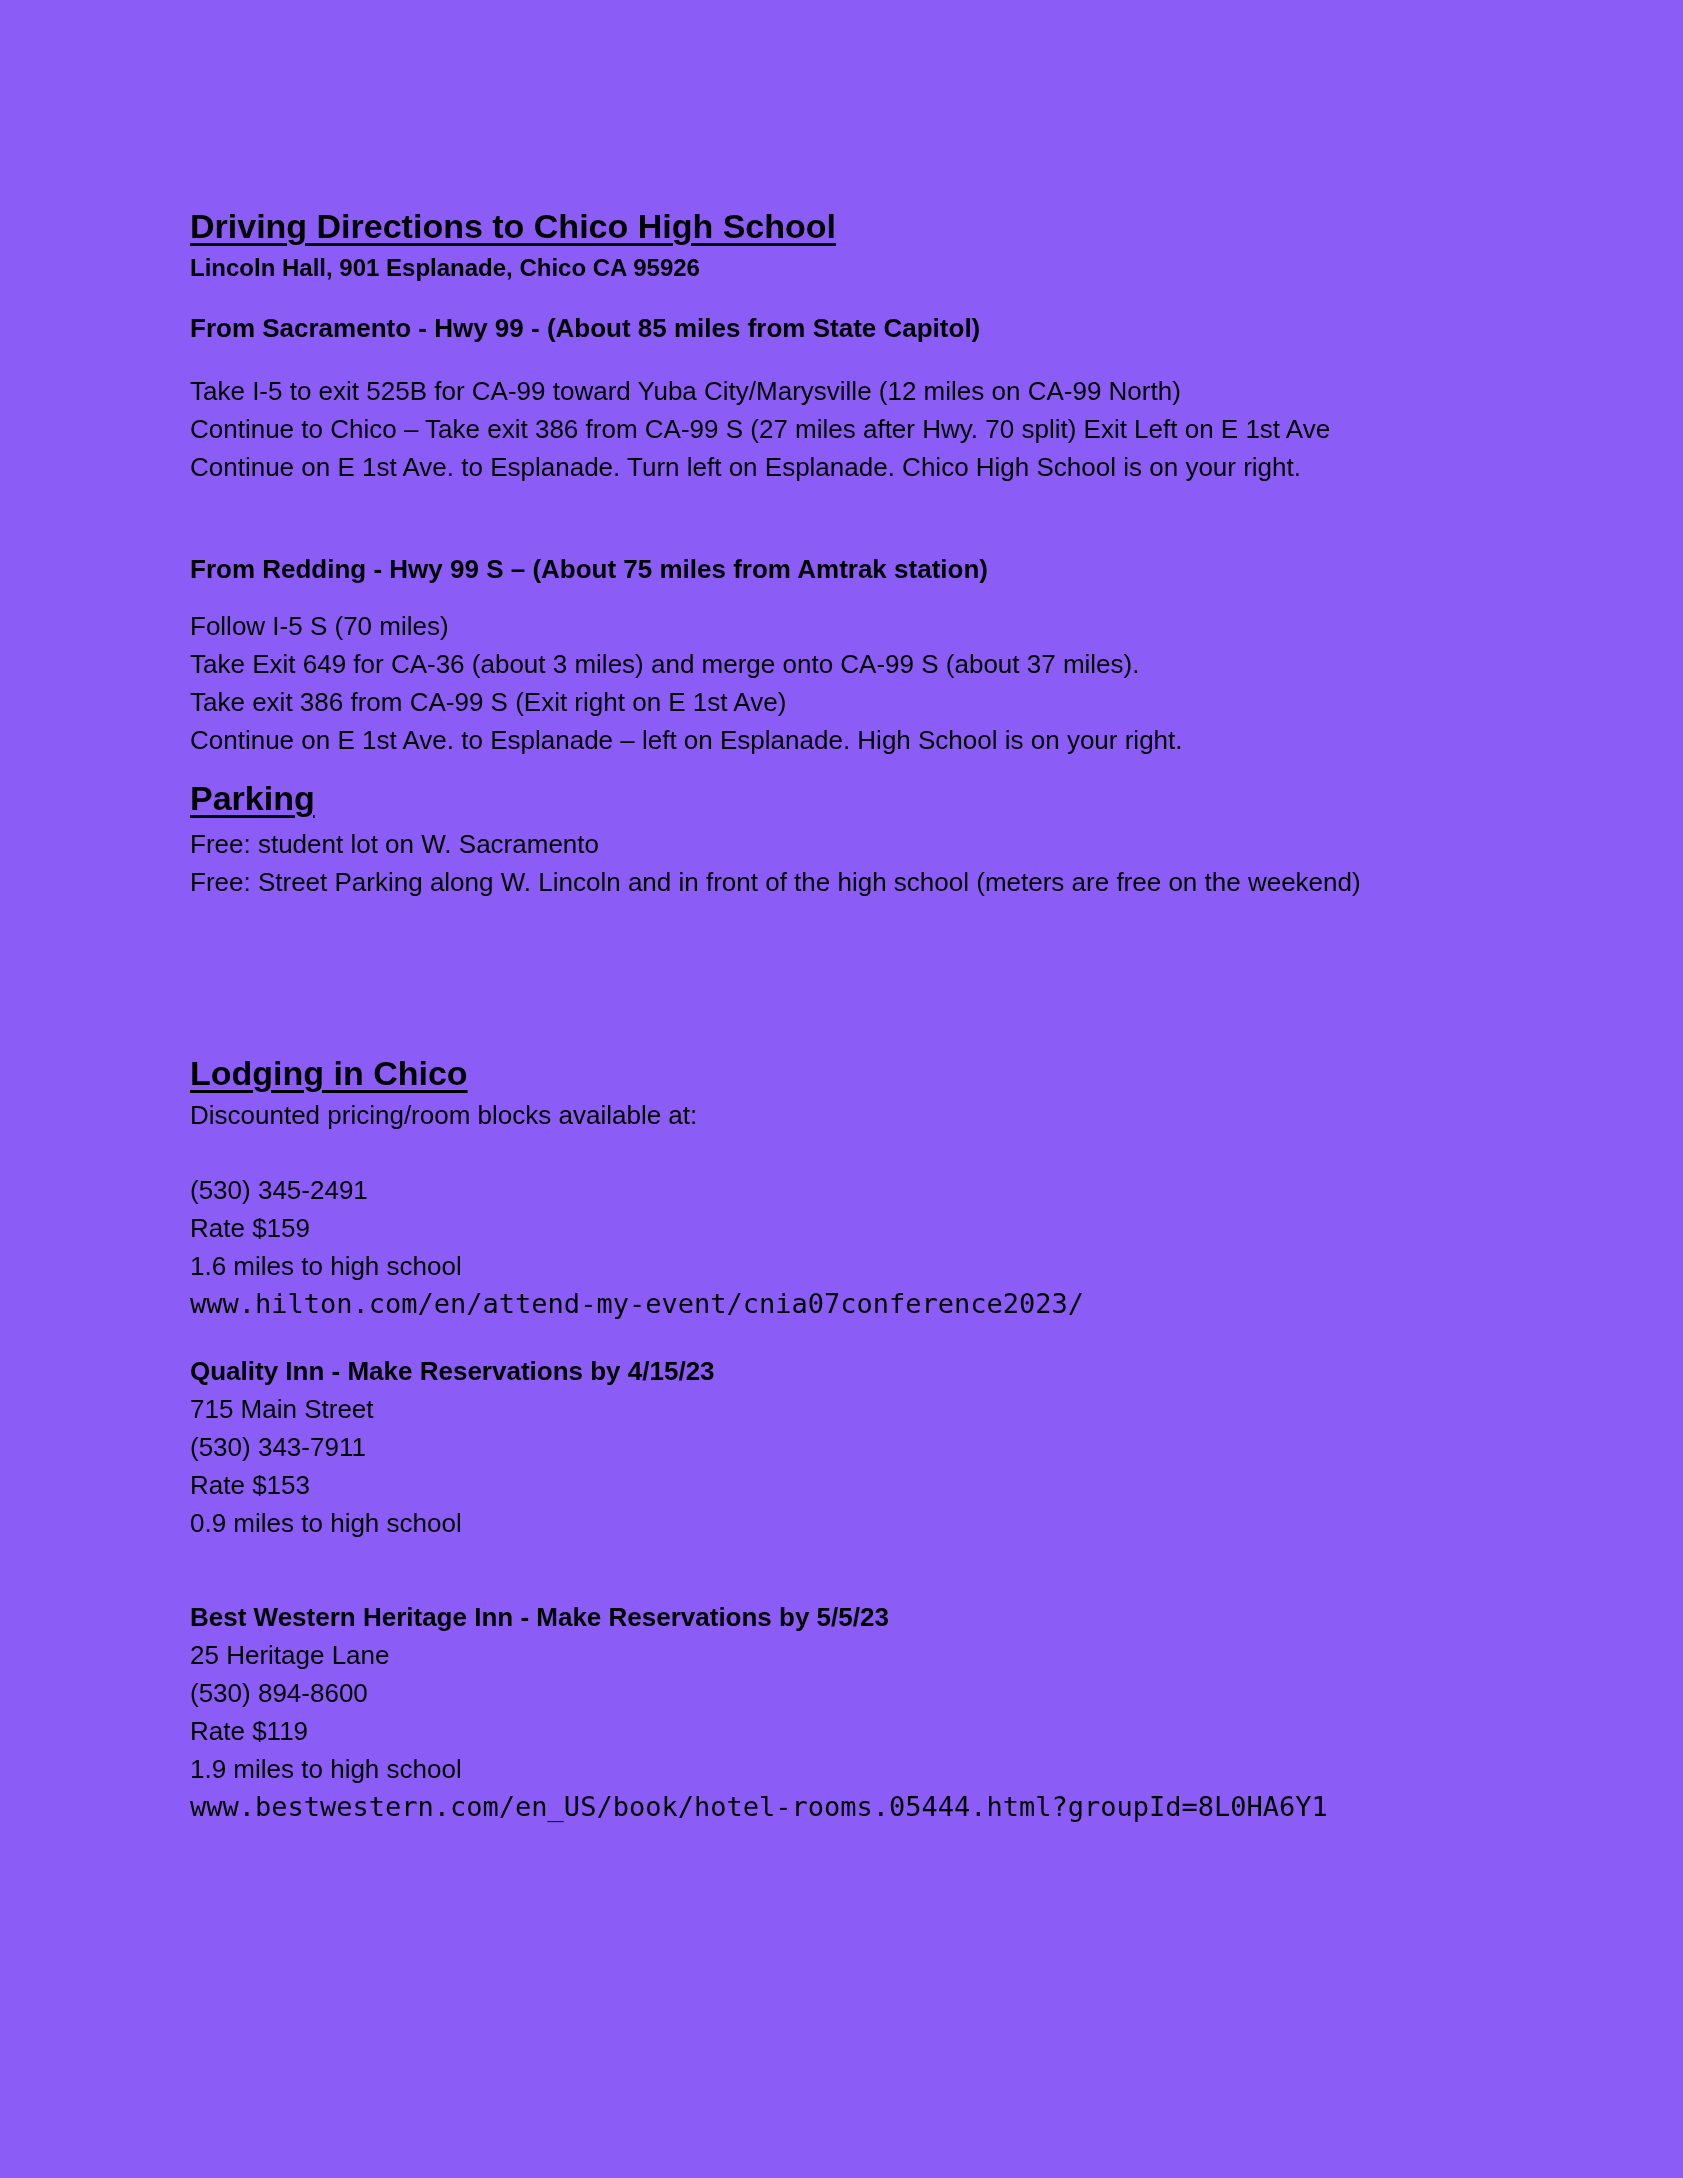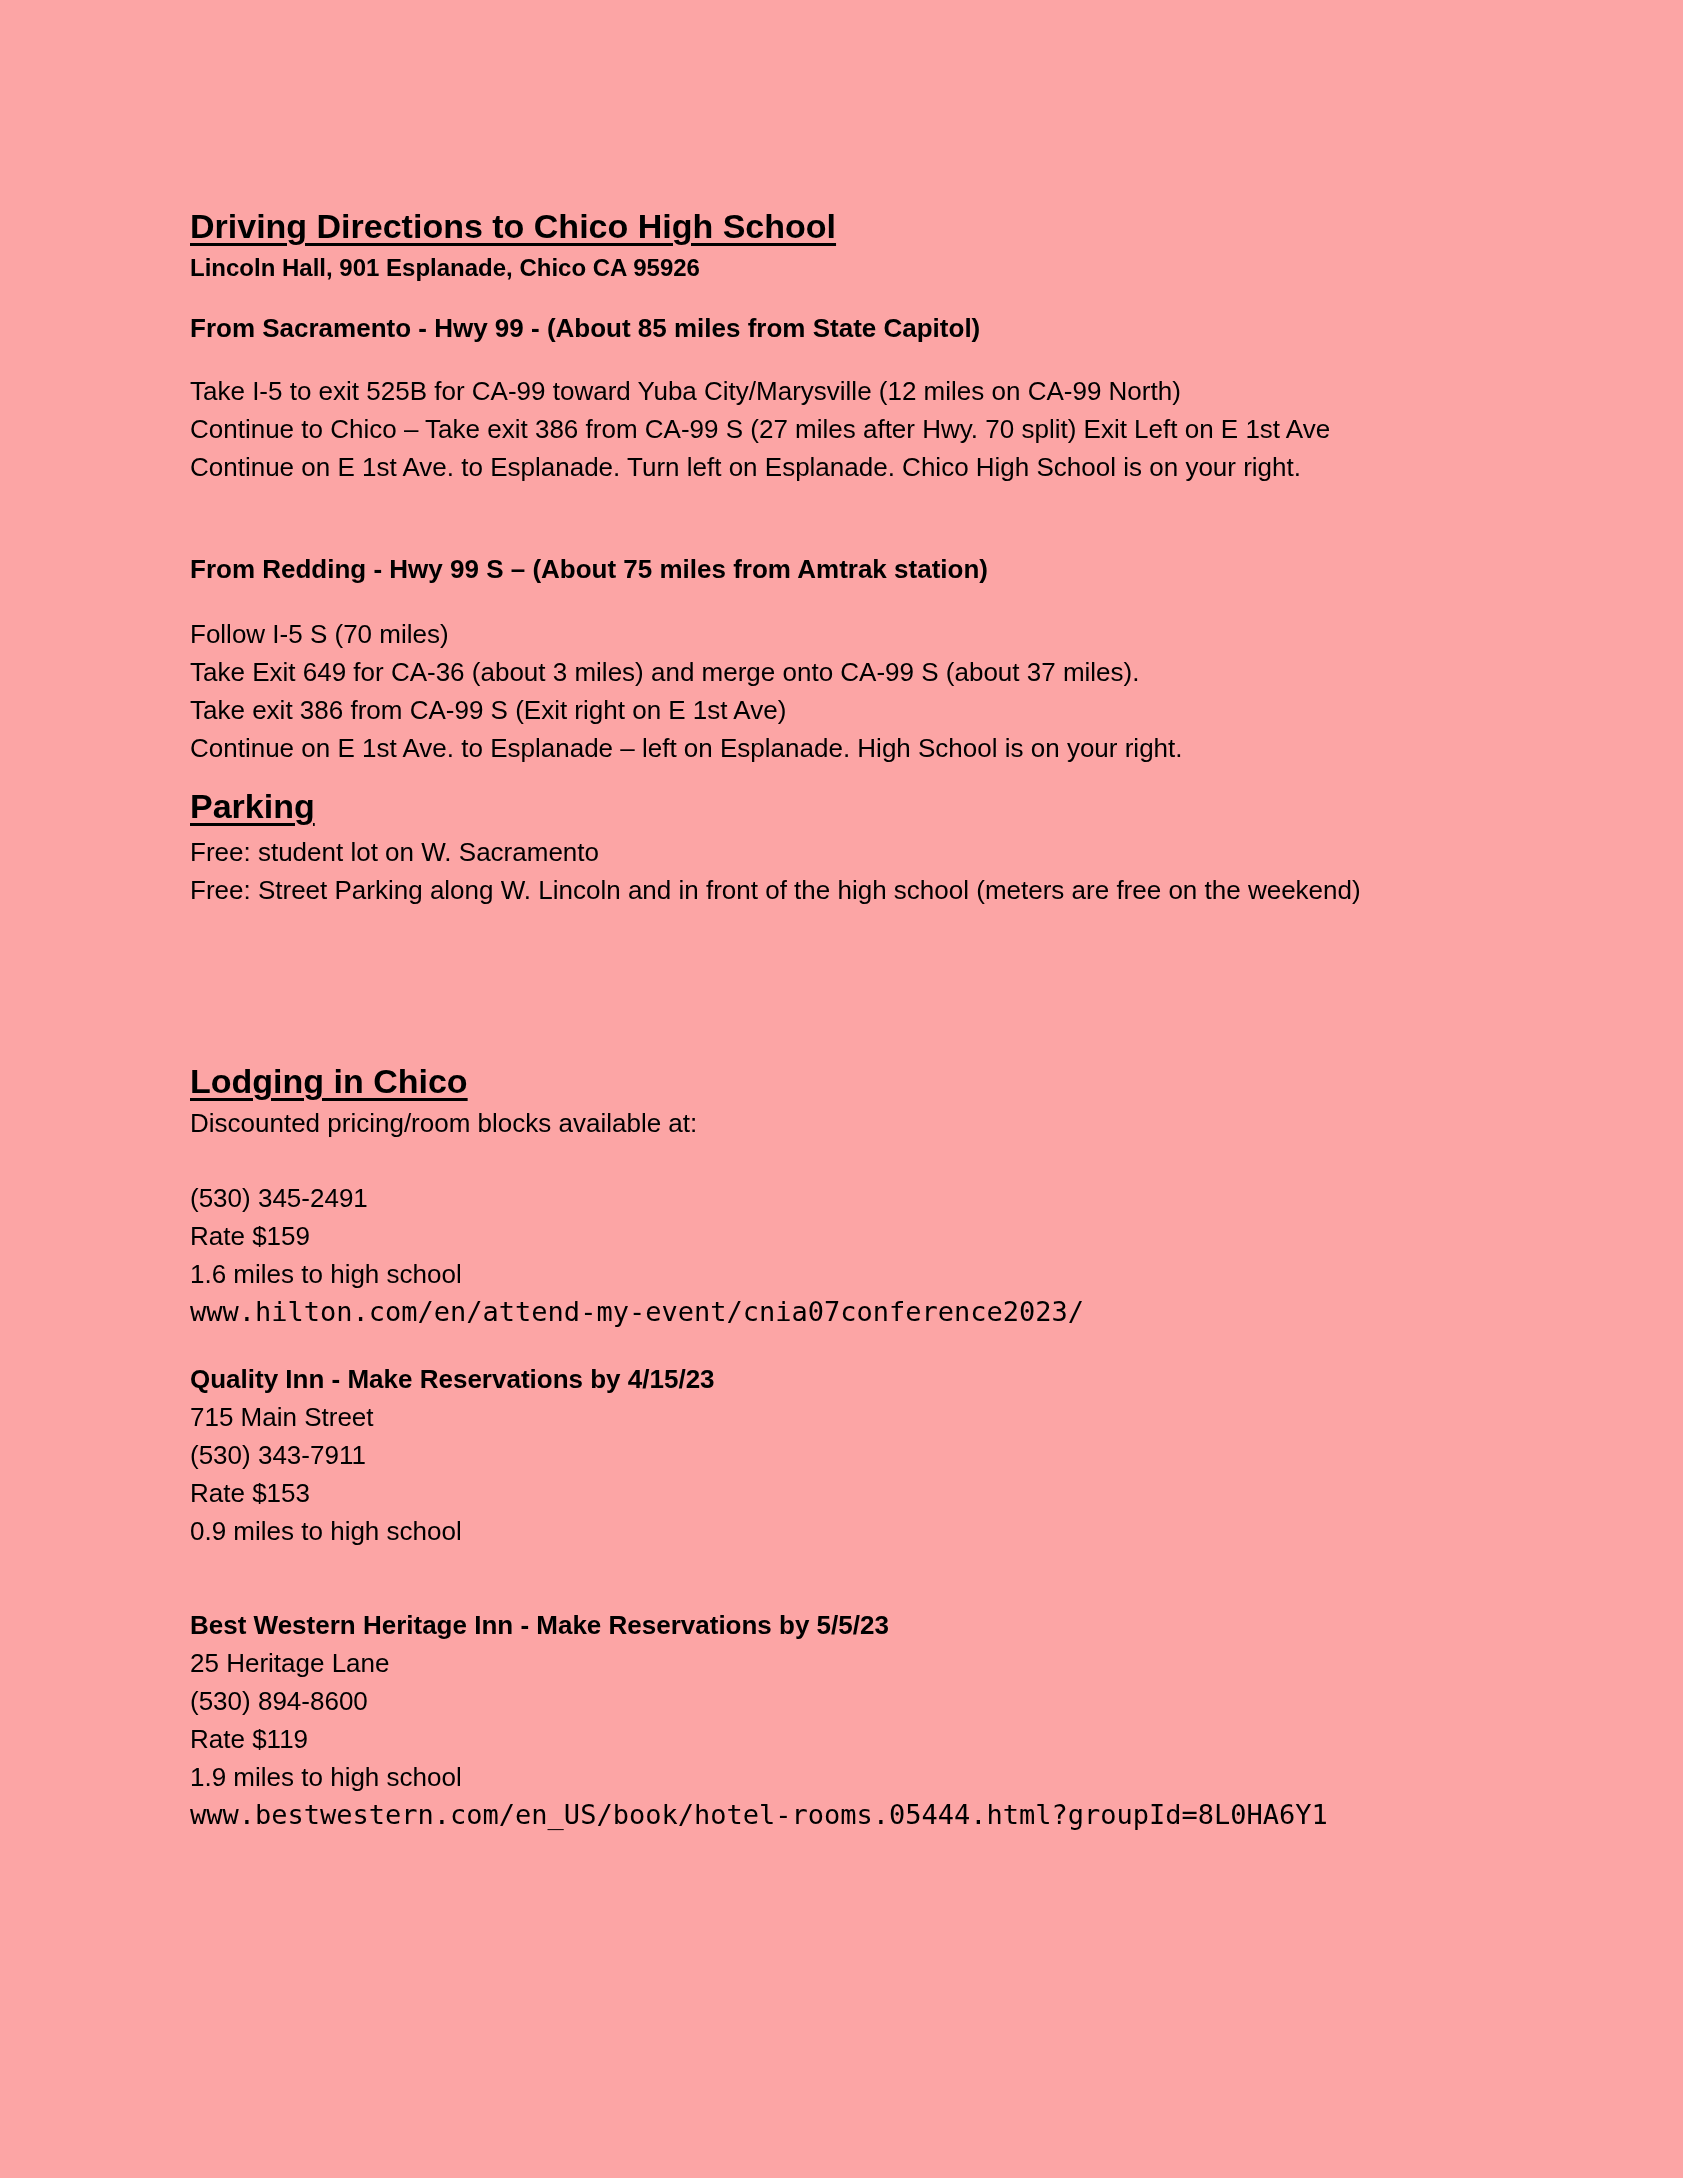--- a/index.html
+++ b/index.html
@@ -4,21 +4,21 @@
 <style>
   html, body {
     margin: 0;
     padding: 0;
     background: #ffffff;
   }
   .page {
     position: relative;
     width: 1683px;
     height: 2178px;
-    background: #fca5a5;
+    background: #8b5cf6;
     color: #000000;
     overflow: hidden;
     font-family: "Liberation Sans", sans-serif;
   }
   .content {
     padding-left: 190px;
     padding-top: 203px;
   }
   .line {
     font-size: 26px;
@@ -62,21 +62,21 @@
     <div class="subtitle">Lincoln Hall, 901 Esplanade, Chico CA 95926</div>
 
     <div class="line bold" style="margin-top:22px">From Sacramento - Hwy 99 - (About 85 miles from State Capitol)</div>
     <div style="margin-top:25px">
       <div class="line">Take I-5 to exit 525B for CA-99 toward Yuba City/Marysville (12 miles on CA-99 North)</div>
       <div class="line">Continue to Chico – Take exit 386 from CA-99 S (27 miles after Hwy. 70 split) Exit Left on E 1st Ave</div>
       <div class="line">Continue on E 1st Ave. to Esplanade. Turn left on Esplanade. Chico High School is on your right.</div>
     </div>
 
     <div class="line bold" style="margin-top:64px">From Redding - Hwy 99 S – (About 75 miles from Amtrak station)</div>
-    <div style="margin-top:27px">
+    <div style="margin-top:19px">
       <div class="line">Follow I-5 S (70 miles)</div>
       <div class="line">Take Exit 649 for CA-36 (about 3 miles) and merge onto CA-99 S (about 37 miles).</div>
       <div class="line">Take exit 386 from CA-99 S (Exit right on E 1st Ave)</div>
       <div class="line">Continue on E 1st Ave. to Esplanade – left on Esplanade. High School is on your right.</div>
     </div>
 
     <div class="h1" style="margin-top:16px">
       <span>Parking</span>
     </div>
     <div style="margin-top:4px">

